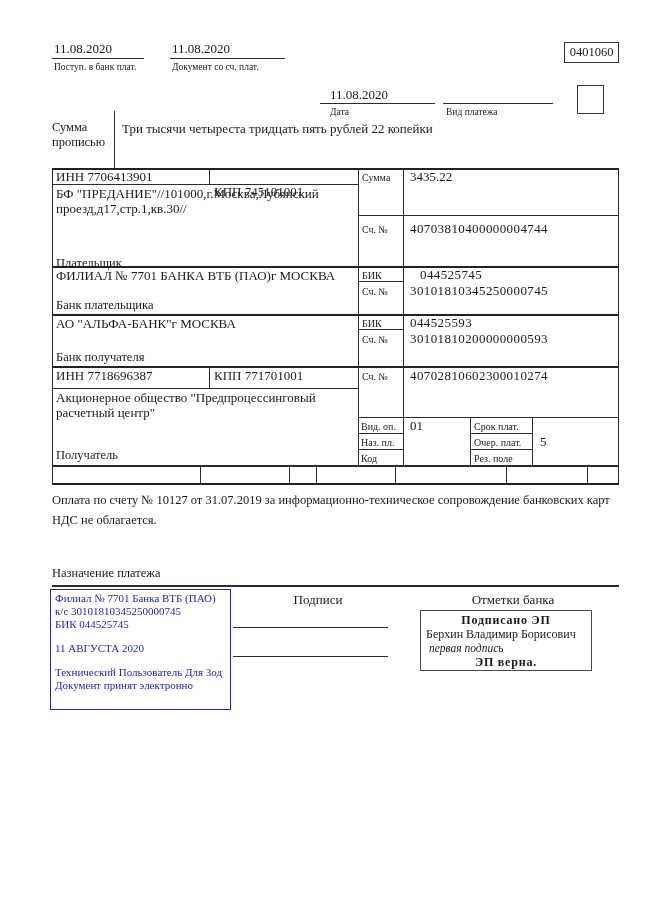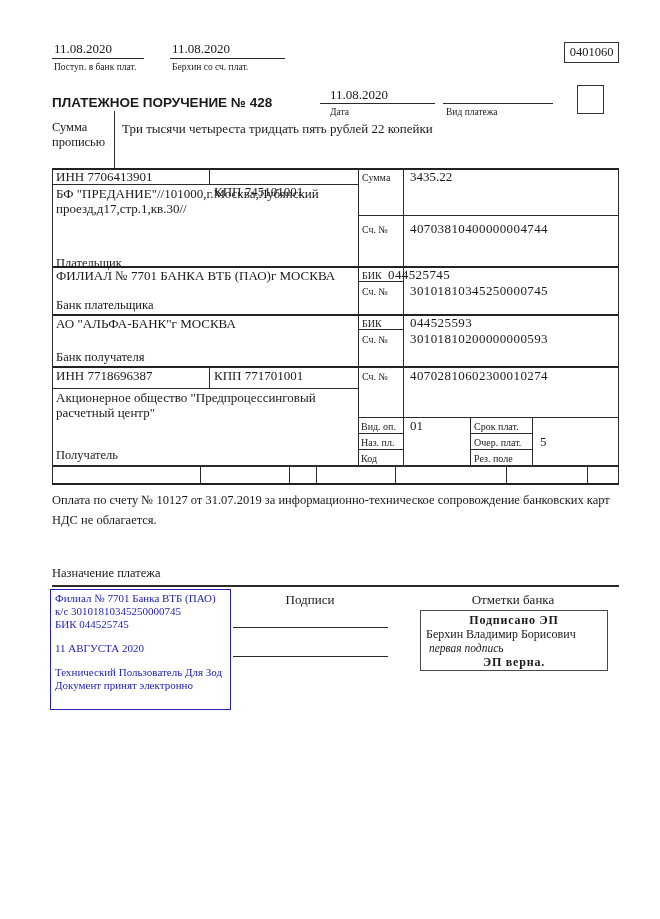--- a/index.html
+++ b/index.html
@@ -14,44 +14,43 @@
   .lh{position:absolute;background:#2b2b2b;height:1px;}
   .lh.thick{height:2px;background:#222;}
   .lh.med{height:1.5px;}
   .lv{position:absolute;background:#2b2b2b;width:1px;}
   .box{position:absolute;border:1px solid #333;box-sizing:border-box;}
   .title{font-family:"Liberation Sans","DejaVu Sans",sans-serif;font-weight:bold;font-size:13.5px;}
   .stamp{position:absolute;left:50px;top:589px;width:181px;height:121px;border:1.5px solid #2424b4;
          box-sizing:border-box;color:#2424b4;font-size:11px;line-height:13px;padding:2px 4px;}
   .stamp div{white-space:normal;}
   .gap{margin-top:11px;}
-  .marksbox{position:absolute;left:420px;top:610px;width:188px;height:61px;border:1.5px solid #4a4a4a;
+  .marksbox{position:absolute;left:420px;top:610px;width:172px;height:61px;border:1.5px solid #4a4a4a;
             box-sizing:border-box;font-size:12px;line-height:14px;padding-top:2px;}
   .ctr{text-align:center;font-family:Liberation Serif, serif;}
   .b{font-weight:bold;}
   .i{font-style:italic;}
 </style>
 </head>
 <body>
 
 <div id="page">
 
   <div class="t" style="left:54px;top:41px;">11.08.2020</div>
   <div class="lh" style="left:52px;top:58px;width:92px;"></div>
   <div class="t small" style="left:54px;top:62px;">Поступ. в банк плат.</div>
 
   <div class="t" style="left:172px;top:41px;">11.08.2020</div>
   <div class="lh" style="left:170px;top:58px;width:115px;"></div>
-  <div class="t small" style="left:172px;top:62px;">Берхин со сч. плат.</div>
+  <div class="t small" style="left:172px;top:62px;">Документ со сч. плат.</div>
 
   <div class="box ctr" style="left:564px;top:42px;width:55px;height:21px;font-size:12.5px;line-height:19px;">
     <span>0401060</span>
   </div>
 
-  <div class="t title" style="left:52px;top:95px;">ПЛАТЕЖНОЕ ПОРУЧЕНИЕ № 428</div>
   <div class="t" style="left:330px;top:87px;">11.08.2020</div>
   <div class="lh" style="left:320px;top:103px;width:115px;"></div>
   <div class="t small" style="left:330px;top:107px;">Дата</div>
   <div class="lh" style="left:443px;top:103px;width:110px;"></div>
   <div class="t small" style="left:446px;top:107px;">Вид платежа</div>
   <div class="box" style="left:577px;top:85px;width:27px;height:29px;"></div>
 
   <div class="t sec wrap" style="left:52px;top:120px;width:64px;">Сумма прописью</div>
   <div class="lv" style="left:114px;top:111px;height:57px;"></div>
   <div class="t" style="left:122px;top:121px;">Три тысячи четыреста тридцать пять рублей 22 копейки</div>
@@ -95,21 +94,21 @@
   <div class="t sec" style="left:56px;top:250px;margin-top:6px;">Плательщик</div>
 
   <div class="t lab" style="left:362px;top:170px;">Сумма</div>
   <div class="t" style="left:410px;top:169px;">3435.22</div>
   <div class="t lab" style="left:362px;top:222px;">Сч. №</div>
   <div class="t num" style="left:410px;top:221px;text-align:center;">40703810400000004744</div>
 
   <div class="t" style="left:56px;top:268px;">ФИЛИАЛ № 7701 БАНКА ВТБ (ПАО)г МОСКВА</div>
   <div class="t sec" style="left:56px;top:298px;">Банк плательщика</div>
   <div class="t lab" style="left:362px;top:268px;">БИК</div>
-  <div class="t num" style="left:388px;top:267px;">044525745</div>
+  <div class="t num" style="left:420px;top:267px;">044525745</div>
   <div class="t lab" style="left:362px;top:284px;">Сч. №</div>
   <div class="t num" style="left:410px;top:283px;">30101810345250000745</div>
 
   <div class="t" style="left:56px;top:316px;">АО "АЛЬФА-БАНК"г МОСКВА</div>
   <div class="t sec" style="left:56px;top:350px;">Банк получателя</div>
   <div class="t lab" style="left:362px;top:316px;">БИК</div>
   <div class="t num" style="left:410px;top:315px;">044525593</div>
   <div class="t lab" style="left:362px;top:332px;">Сч. №</div>
   <div class="t num" style="left:410px;top:331px;">30101810200000000593</div>
 
@@ -135,21 +134,21 @@
 
   <div class="stamp" style="color: rgb(36, 36, 180); border-color: rgb(36, 36, 180);">
     <div>Филиал № 7701 Банка ВТБ (ПАО)</div>
     <div>к/с 30101810345250000745</div>
     <div>БИК 044525745</div>
     <div class="gap">11 АВГУСТА 2020</div>
     <div class="gap">Технический Пользователь Для Зод</div>
     <div>Документ принят электронно</div>
   </div>
 
-  <div class="t ctr" style="left:230px;top:592px;width:160px;">Подписи</div>
+  <div class="t ctr" style="left:230px;top:592px;width:160px;padding-left:8px;">Подписи</div>
   <div class="lh" style="left:233px;top:627px;width:155px;"></div>
   <div class="lh" style="left:233px;top:656px;width:155px;"></div>
 
   <div class="t ctr" style="left:418px;top:592px;width:190px;">Отметки банка</div>
   <div class="marksbox">
     <div class="ctr b" style="letter-spacing:0.8px;">Подписано ЭП</div>
     <div style="padding-left:5px;">Берхин Владимир Борисович</div>
     <div class="i" style="padding-left:8px;font-size:11.5px;">первая подпись</div>
     <div class="ctr b" style="letter-spacing:0.8px;">ЭП верна.</div>
   </div>

